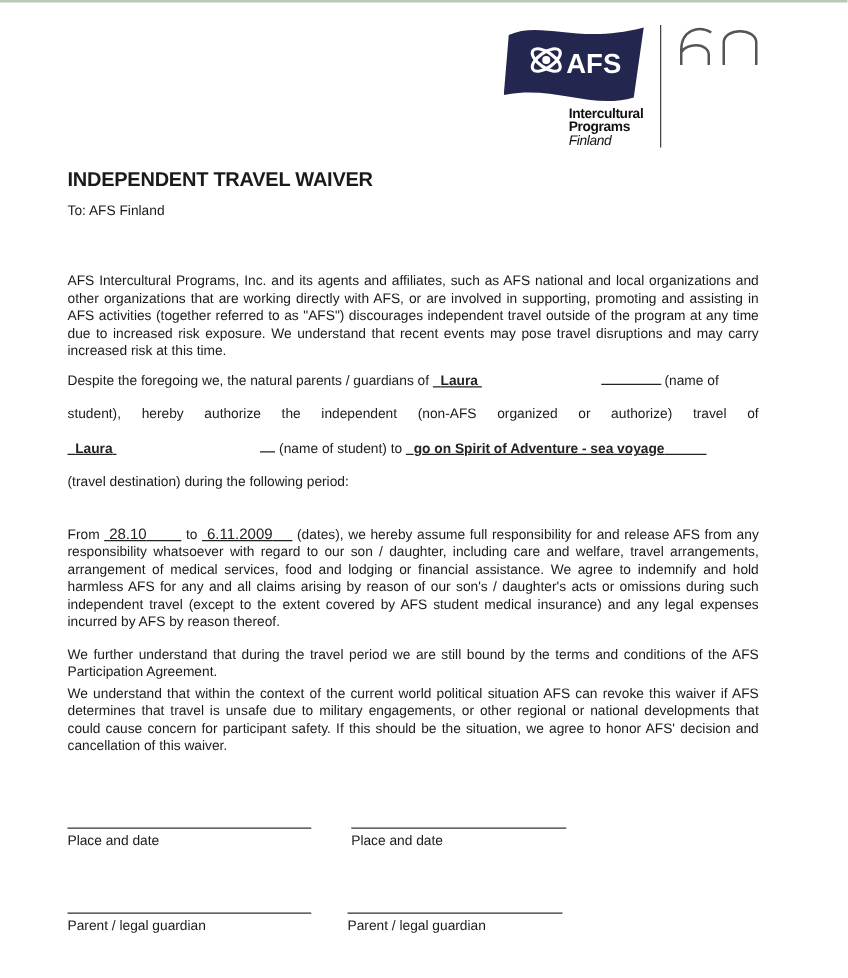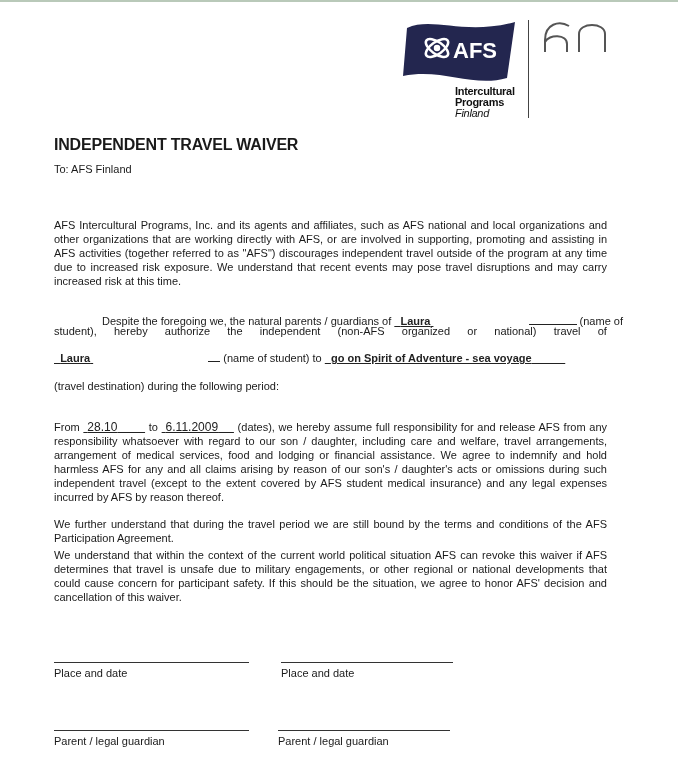--- a/index.html
+++ b/index.html
@@ -64,37 +64,37 @@
     <path d="M28 6 C18 0 4 4 4 20 L4 32 M4 22 C8 14 26 14 26 24 L26 32" fill="none" stroke="#555" stroke-width="2"></path>
     <path d="M38 32 L38 14 C38 2 64 2 64 14 L64 32" fill="none" stroke="#555" stroke-width="2"></path>
   </svg>
 </div>
 
 <div class="title">INDEPENDENT TRAVEL WAIVER</div>
 <div class="to">To: AFS Finland</div>
 
 <div class="para p1">AFS Intercultural Programs, Inc. and its agents and affiliates, such as AFS national and local organizations and other organizations that are working directly with AFS, or are involved in supporting, promoting and assisting in AFS activities (together referred to as "AFS") discourages independent travel outside of the program at any time due to increased risk exposure. We understand that recent events may pose travel disruptions and may carry increased risk at this time.</div>
 
-<div class="line" style="top:314px;margin-left:48px;">
+<div class="line" style="top:297px;">
   <span>Despite the foregoing we, the natural parents / guardians of</span>
   <span class="fill">&nbsp;&nbsp;<span>Laura</span>&nbsp;</span>
   <span class="blank" style="width:48px;margin-left:92px;"></span>
   <span>(name of</span>
 </div>
 
 <div class="line row2" style="top:324px;">
   <span>student),</span>
   <span>hereby</span>
   <span>authorize</span>
   <span>the</span>
   <span>independent</span>
   <span>(non-AFS</span>
   <span>organized</span>
   <span>or</span>
-  <span>national)</span>
+  <span>authorize)</span>
   <span>travel</span>
   <span>of</span>
 </div>
 
 <div class="line" style="top:351px;">
   <span class="fill">&nbsp;&nbsp;<span>Laura</span>&nbsp;</span>
   <span class="blank" style="width:12px;margin-left:112px;"></span>
   <span>(name of student) to</span>
   <span class="fill">&nbsp;&nbsp;<span>go on Spirit of Adventure - sea voyage</span>&nbsp;&nbsp;&nbsp;&nbsp;&nbsp;&nbsp;&nbsp;&nbsp;&nbsp;&nbsp;&nbsp;</span>
 </div>

